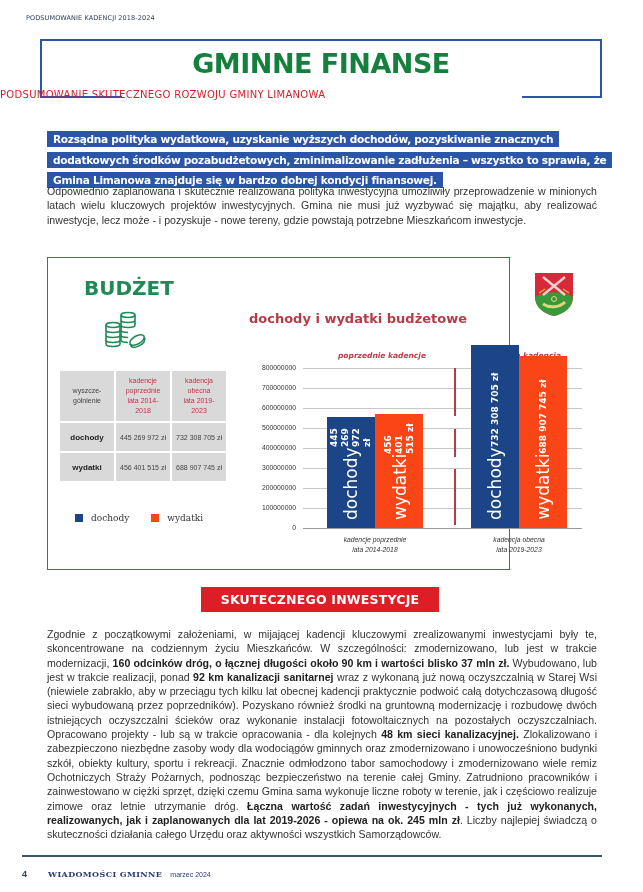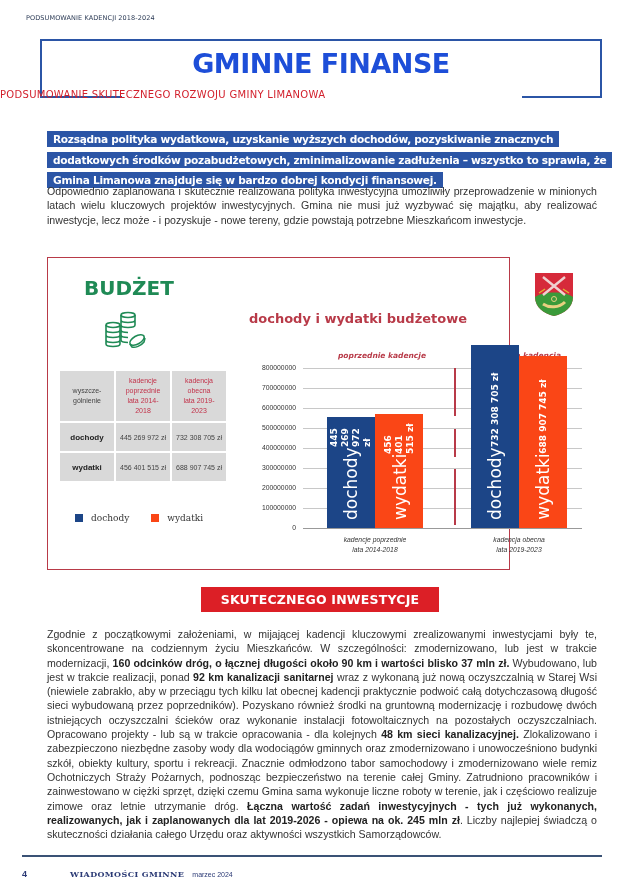--- a/index.html
+++ b/index.html
@@ -6,21 +6,21 @@
     html, body { width: 643px; height: 892px; background: #ffffff; overflow: hidden; }
     body { position: relative; font-family: "Liberation Sans", sans-serif; color: #222; }
 
     .running-head { position: absolute; left: 26px; top: 14px; font-size: 6.5px; color: #2b3a55; letter-spacing: 0.1px; font-family: "DejaVu Sans", sans-serif; }
 
     .title-frame { position: absolute; left: 40px; top: 39px; width: 562px; height: 58px;
       border: 2px solid #2b55a6; border-bottom: none; }
     .title-frame .bl { position: absolute; left: -2px; bottom: -1px; width: 82px; height: 2px; background: #2b55a6; }
     .title-frame .br { position: absolute; right: -2px; bottom: -1px; width: 80px; height: 2px; background: #2b55a6; }
     .main-title { position: absolute; left: 0; right: 0; top: 7px; text-align: center;
-      font-family: "DejaVu Sans", sans-serif; font-weight: bold; font-size: 27px; color: #1d4ed8; letter-spacing: -0.5px; }
+      font-family: "DejaVu Sans", sans-serif; font-weight: bold; font-size: 27px; color: #15803d; letter-spacing: -0.5px; }
     .subtitle { position: absolute; left: 0; right: 0; top: 89px; text-align: left;
       font-family: "DejaVu Sans", sans-serif; font-size: 10px; color: #d21f2b; letter-spacing: 0.3px; }
 
     .lead { position: absolute; left: 47px; top: 129px; width: 560px; font-family: "DejaVu Sans", sans-serif; font-weight: bold; font-size: 10.6px; line-height: 20.5px; color: #fff; }
     .lead span { background: #2b55a6; padding: 2px 6px; box-decoration-break: clone; -webkit-box-decoration-break: clone; letter-spacing: -0.3px; }
 
     .para { position: absolute; left: 47px; width: 550px; font-size: 10.6px; line-height: 14.3px; color: #333; text-align: justify; }
     .para b { color: #222; }
 
     .budget-box { position: absolute; left: 47px; top: 257px; width: 463px; height: 313px; border: 1.5px solid #b83a48; }
@@ -52,21 +52,21 @@
     .bar .nm { font-size: 17px; font-weight: normal; line-height: 18px; font-family: "DejaVu Sans", sans-serif; }
     .bar .vl { font-size: 9px; font-weight: bold; line-height: 11px; font-family: "DejaVu Sans", sans-serif; }
     .xcat { position: absolute; top: 184px; width: 130px; text-align: center; font-style: italic; font-size: 6.8px; line-height: 10px; color: #333; }
 
     .section-badge { position: absolute; left: 201px; top: 587px; width: 238px; height: 25px; background: #dc1f26; color: #fff;
       font-family: "DejaVu Sans", sans-serif; font-weight: bold; font-size: 12.5px; text-align: center; line-height: 25px; letter-spacing: 0.2px; }
 
     .footer-rule { position: absolute; left: 22px; top: 855px; width: 580px; height: 2px; background: #3a5275; }
     .footer { position: absolute; left: 22px; top: 869px; display: flex; align-items: baseline; gap: 0; }
     .footer .pg { font-weight: bold; font-size: 9px; color: #2b3a75; width: 26px; }
-    .footer .mag { font-family: "DejaVu Serif", serif; font-weight: bold; font-size: 8px; color: #2b3a75; letter-spacing: 0.4px; margin-right: 8px; margin-left: 22px; }
+    .footer .mag { font-family: "DejaVu Serif", serif; font-weight: bold; font-size: 8px; color: #2b3a75; letter-spacing: 0.4px; margin-right: 8px; }
     .footer .date { font-size: 7px; color: #2b3a75; }
   </style>
 </head>
 <body>
 
 <div class="running-head">PODSUMOWANIE KADENCJI 2018-2024</div>
 
 <div class="title-frame">
   <div class="bl"></div>
   <div class="br"></div>

